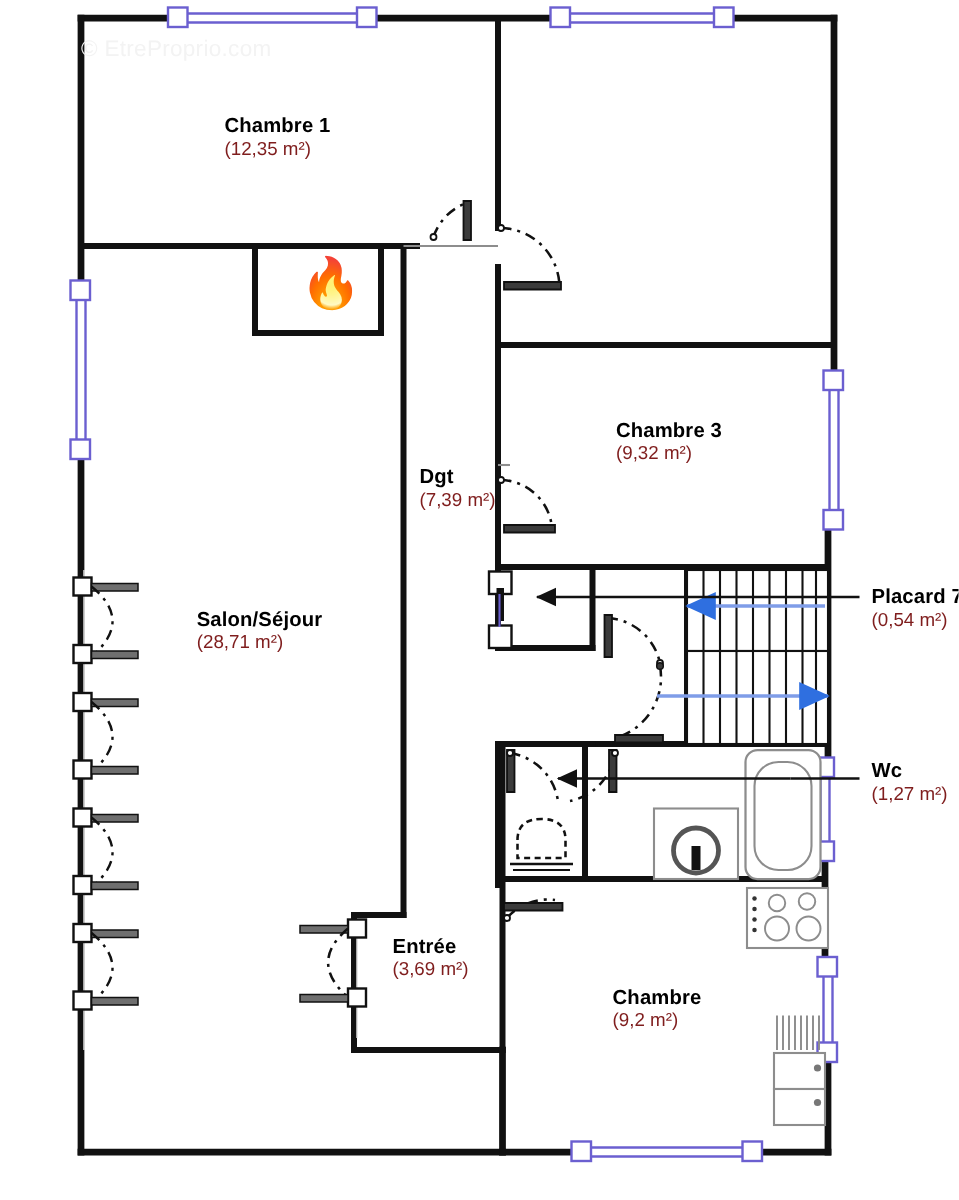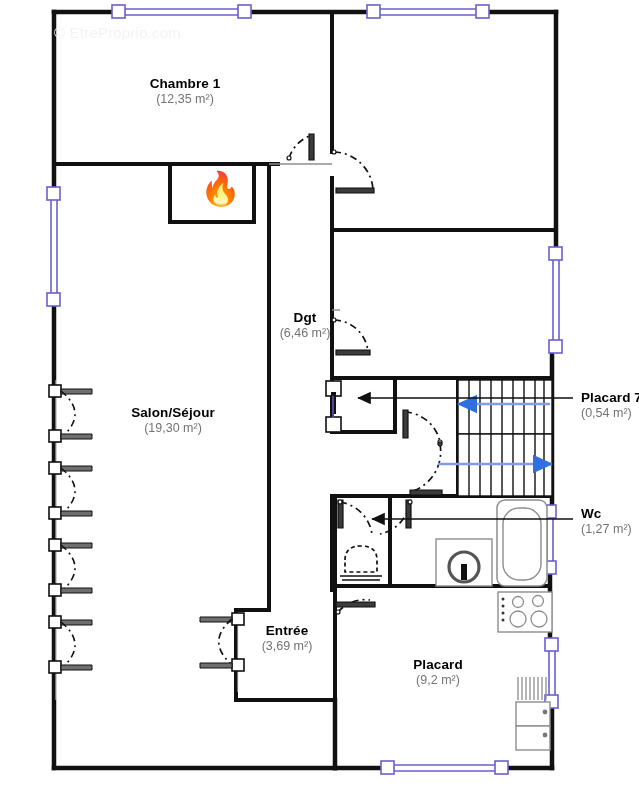--- a/index.html
+++ b/index.html
@@ -1,21 +1,21 @@
 <!DOCTYPE html>
 <html><head>
 <meta charset="utf-8">
 <style>
   html,body{margin:0;padding:0;background:#ffffff;}
   body{width:639px;height:800px;overflow:hidden;font-family:"Liberation Sans",sans-serif;}
   #plan{position:relative;width:612px;height:800px;background:#fff;margin-left:40px;}
   svg{display:block;}
-  .lbl{position:absolute;text-align:center;white-space:nowrap;pointer-events:none;}
+  .lbl{position:absolute;white-space:nowrap;pointer-events:none;}
   .lbl .nm{font-weight:bold;font-size:13.5px;color:#000;letter-spacing:.1px;line-height:1.15;}
-  .lbl .ar{font-size:12.5px;color:#737373;line-height:1.25;}
+  .lbl .ar{font-size:12.5px;color:#7f1d1d;line-height:1.25;}
   .lbl.left{text-align:left;}
   .wm{position:absolute;left:14px;top:24px;font-size:15px;color:#f3f3f3;letter-spacing:.2px;
       font-family:"Liberation Sans",sans-serif;user-select:none;}
   .fire{position:absolute;font-size:33px;line-height:1;}
 </style>
 </head>
 <body>
 
 <div id="plan">
 
@@ -347,39 +347,43 @@
   <div class="wm">© EtreProprio.com</div>
 
   <div class="fire" style="left:160px;top:172px;">🔥</div>
 
   <div class="lbl" style="left:145px;top:76px;transform:translateX(-50%);">
     <div class="nm">Chambre 1</div>
     <div class="ar">(12,35 m²)</div>
   </div>
 
 
+  <div class="lbl" style="left:406px;top:279px;transform:translateX(-50%);">
+    <div class="nm">Chambre 3</div>
+    <div class="ar">(9,32 m²)</div>
+  </div>
 
   <div class="lbl" style="left:265px;top:310px;transform:translateX(-50%);">
     <div class="nm">Dgt</div>
-    <div class="ar">(6,46 m²)</div>
+    <div class="ar">(7,39 m²)</div>
   </div>
 
   <div class="lbl" style="left:133px;top:405px;transform:translateX(-50%);">
     <div class="nm">Salon/Séjour</div>
-    <div class="ar">(19,30 m²)</div>
+    <div class="ar">(28,71 m²)</div>
   </div>
 
   <div class="lbl" style="left:247px;top:623px;transform:translateX(-50%);">
     <div class="nm">Entrée</div>
     <div class="ar">(3,69 m²)</div>
   </div>
 
 
   <div class="lbl" style="left:398px;top:657px;transform:translateX(-50%);">
-    <div class="nm">Placard</div>
+    <div class="nm">Chambre</div>
     <div class="ar">(9,2 m²)</div>
   </div>
 
   <div class="lbl left" style="left:541px;top:390px;">
     <div class="nm">Placard 7</div>
     <div class="ar">(0,54 m²)</div>
   </div>
 
   <div class="lbl left" style="left:541px;top:506px;">
     <div class="nm">Wc</div>

